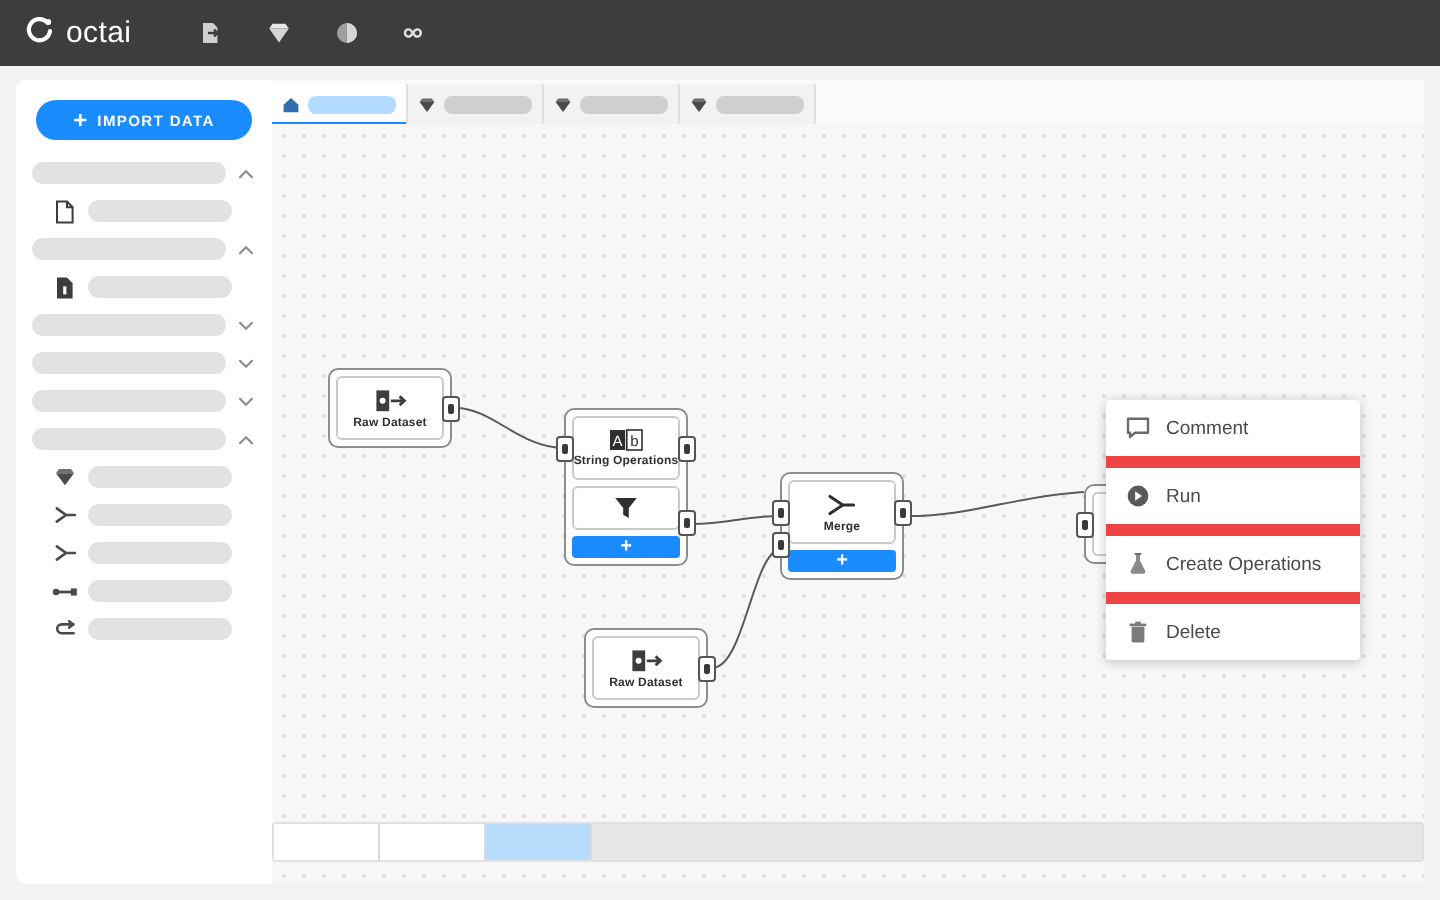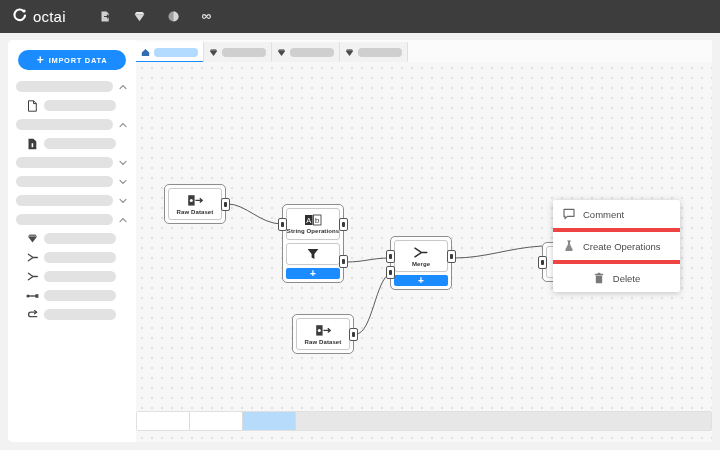--- a/index.html
+++ b/index.html
@@ -104,23 +104,23 @@
 
   
   .ctxmenu{
     position:absolute;left:553px;top:200px;width:127px;
     background:#ffffff;border-radius:2px;
     box-shadow:0 1px 6px rgba(0,0,0,.22);
     overflow:hidden;z-index:50;
   }
   .ctxitem{
     display:flex;align-items:center;gap:8px;height:28px;padding:0 10px;
-    font-size:9.5px;color:#4a4a4a;cursor:pointer;border-bottom:4px solid #ef4444;
-  }
-  .ctxitem:last-child{border-bottom:none;justify-content:center;}
+    font-size:9.5px;color:#4a4a4a;cursor:pointer;border-bottom:6px solid #ef4444;
+  }
+  .ctxitem:last-child{border-bottom:none;}
   .ctxitem .cicon{width:12px;height:12px;flex:0 0 12px;display:flex;align-items:center;justify-content:center;}
   .sheetbar{
     position:absolute;left:136px;top:411px;width:576px;height:20px;
     background:#ececec;border:1px solid #e0e0e0;border-radius:2px;
     display:flex;align-items:stretch;box-sizing:border-box;
   }
   .sheetcell{width:52px;border-right:1px solid #dadada;background:#ffffff;cursor:pointer;}
   .sheetcell.active{background:#b6dbfb;}
   .sheetcell.empty{flex:1;background:#e7e7e7;border-right:none;cursor:default;}
 </style>
@@ -452,20 +452,29 @@
       <span class="cicon">
         <svg width="12" height="12" viewBox="0 0 12 12">
             <path d="M1 1.4h10v7H4.4l-2.4 2.2V8.4H1z" fill="none" stroke="#6a6a6a" stroke-width="1.2" stroke-linejoin="round"></path>
           </svg>
       </span>
       <span>Comment</span>
     </div>
     <div class="ctxitem">
       <span class="cicon">
         <svg width="12" height="12" viewBox="0 0 12 12">
+            <circle cx="6" cy="6" r="5.2" fill="#5a5a5a"></circle>
+            <path d="M4.6 3.6l3.4 2.4-3.4 2.4z" fill="#ffffff"></path>
+          </svg>
+      </span>
+      <span>Run</span>
+    </div>
+    <div class="ctxitem">
+      <span class="cicon">
+        <svg width="12" height="12" viewBox="0 0 12 12">
             <path d="M5 1h2v3.2l2.6 5.2a1 1 0 0 1-.9 1.5H3.3a1 1 0 0 1-.9-1.5L5 4.2z" fill="#8a8a8a"></path>
             <path d="M4.4 1h3.2" stroke="#6a6a6a" stroke-width="1.1"></path>
           </svg>
       </span>
       <span>Create Operations</span>
     </div>
     <div class="ctxitem">
       <span class="cicon">
         <svg width="12" height="12" viewBox="0 0 12 12">
             <path d="M2.8 3.4h6.4v7a.9.9 0 0 1-.9.9H3.7a.9.9 0 0 1-.9-.9z" fill="#7a7a7a"></path>

